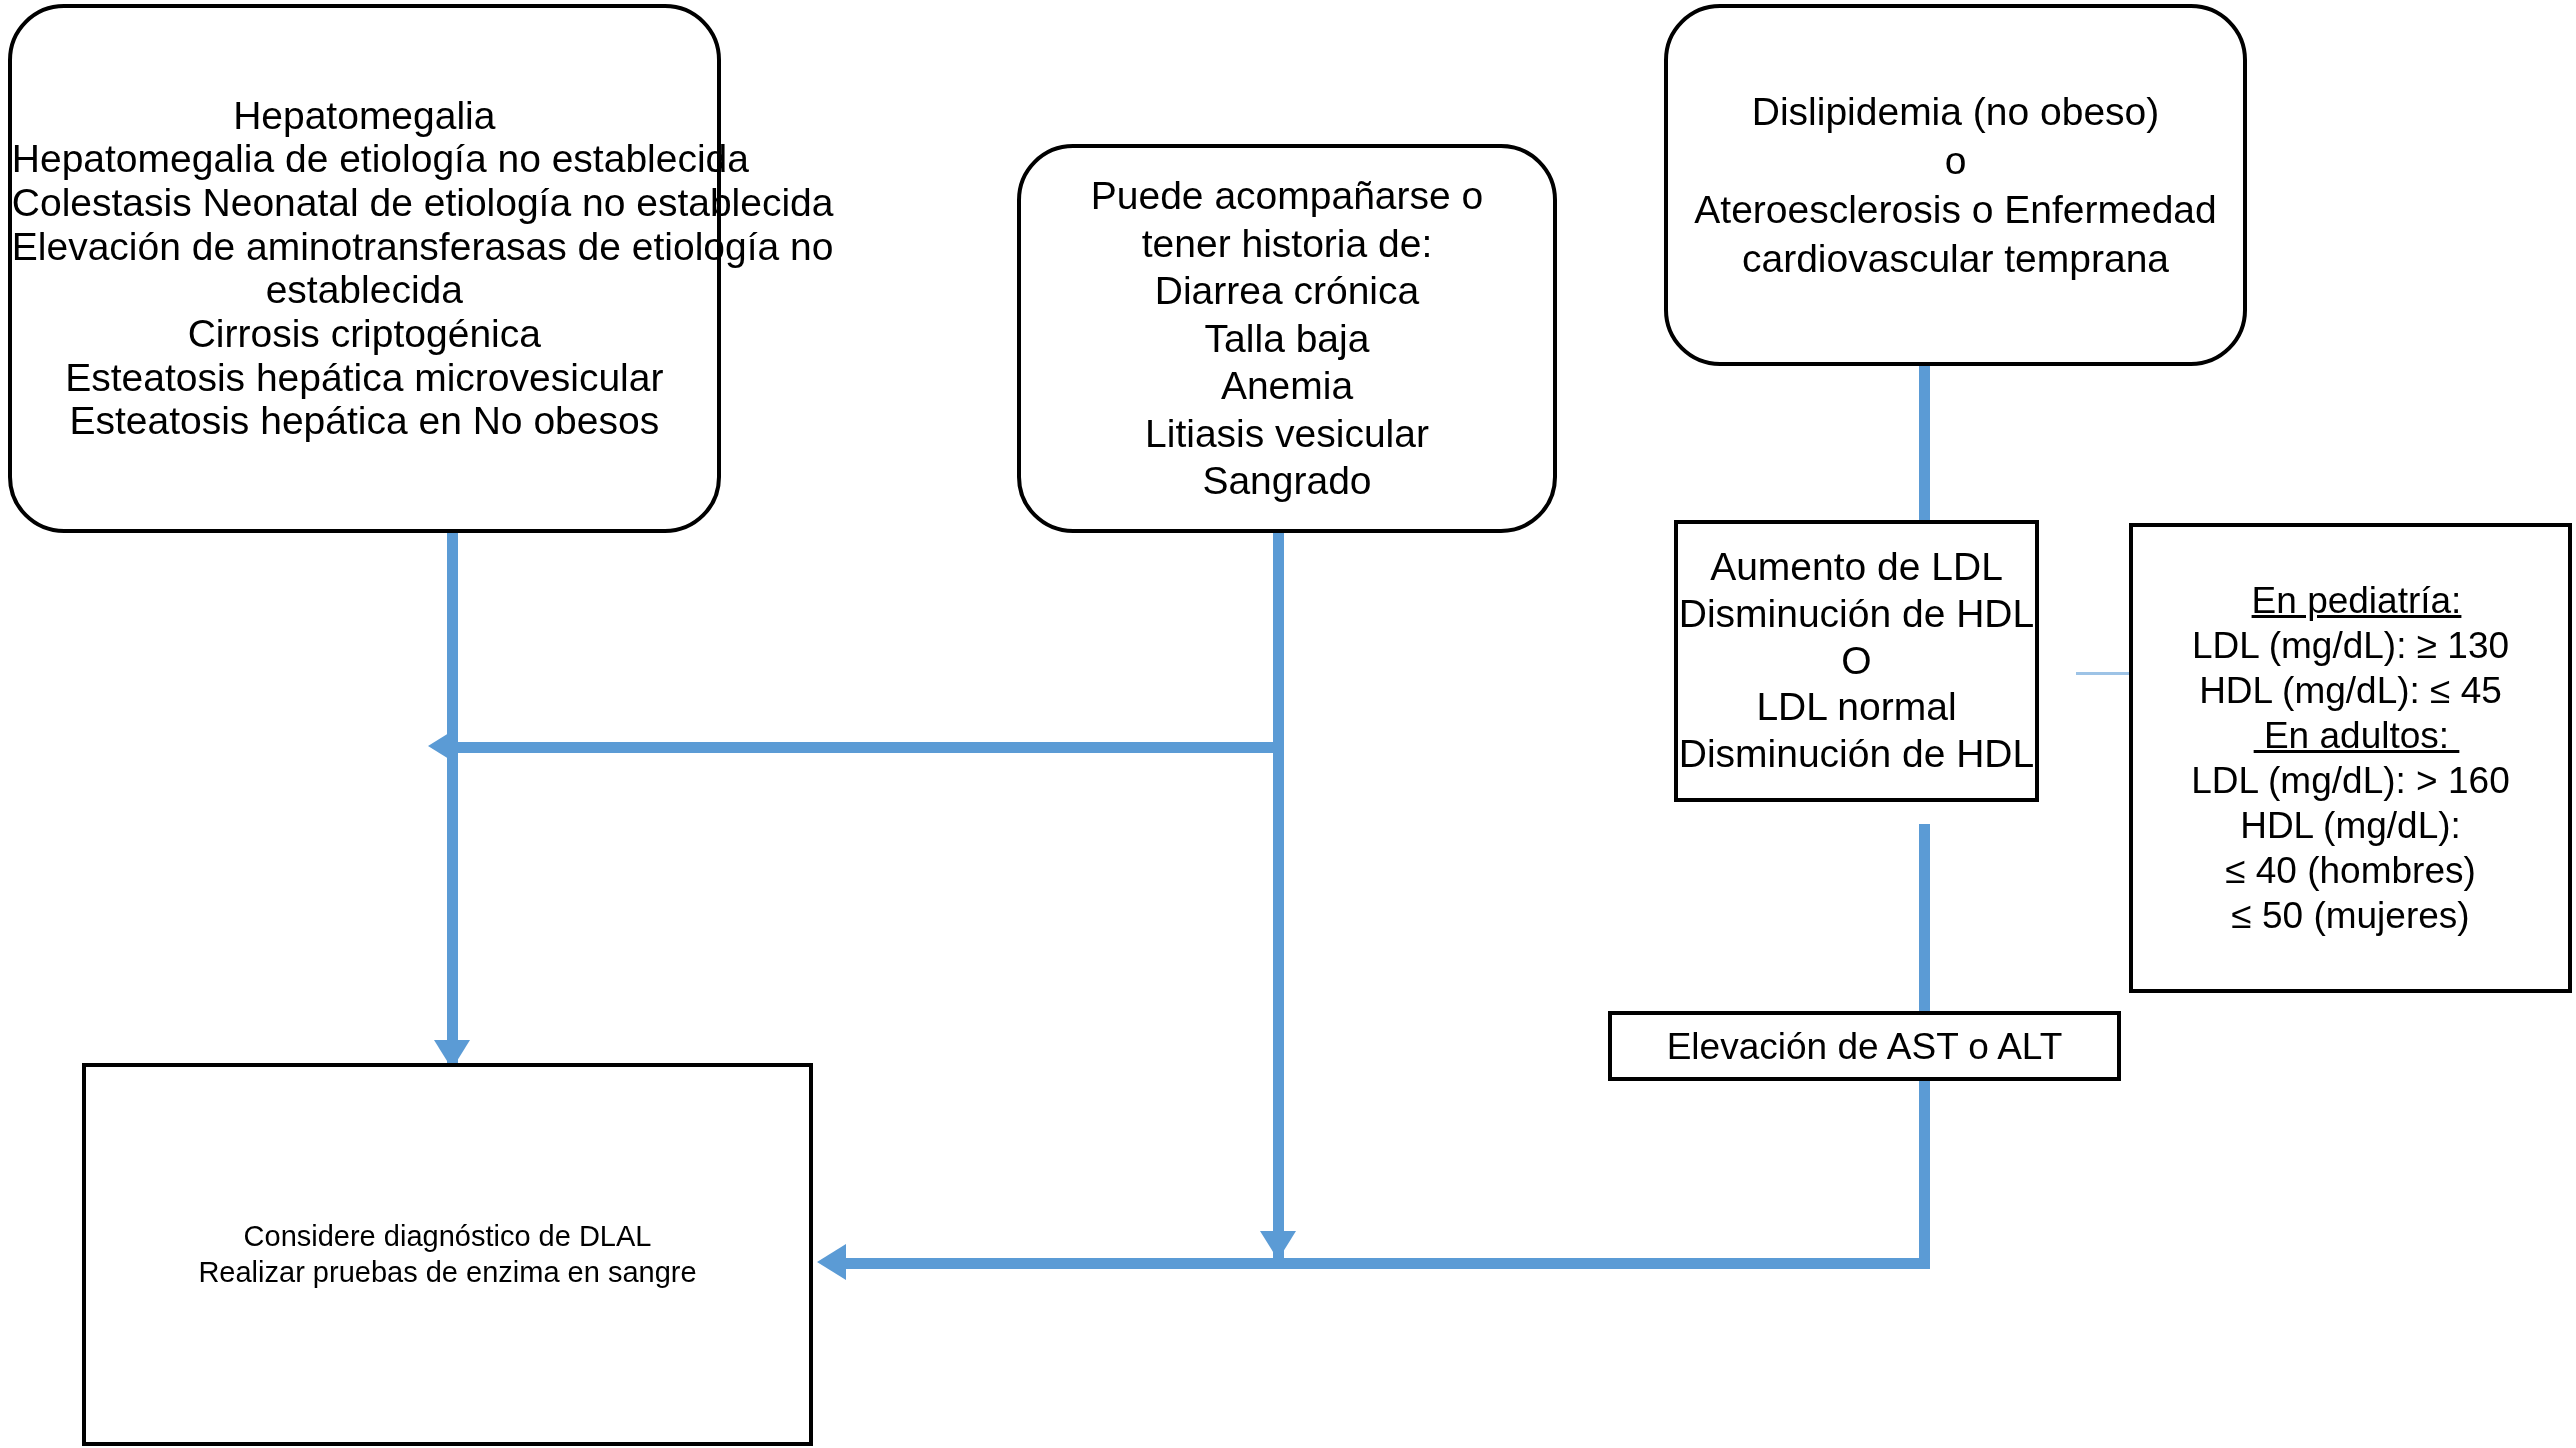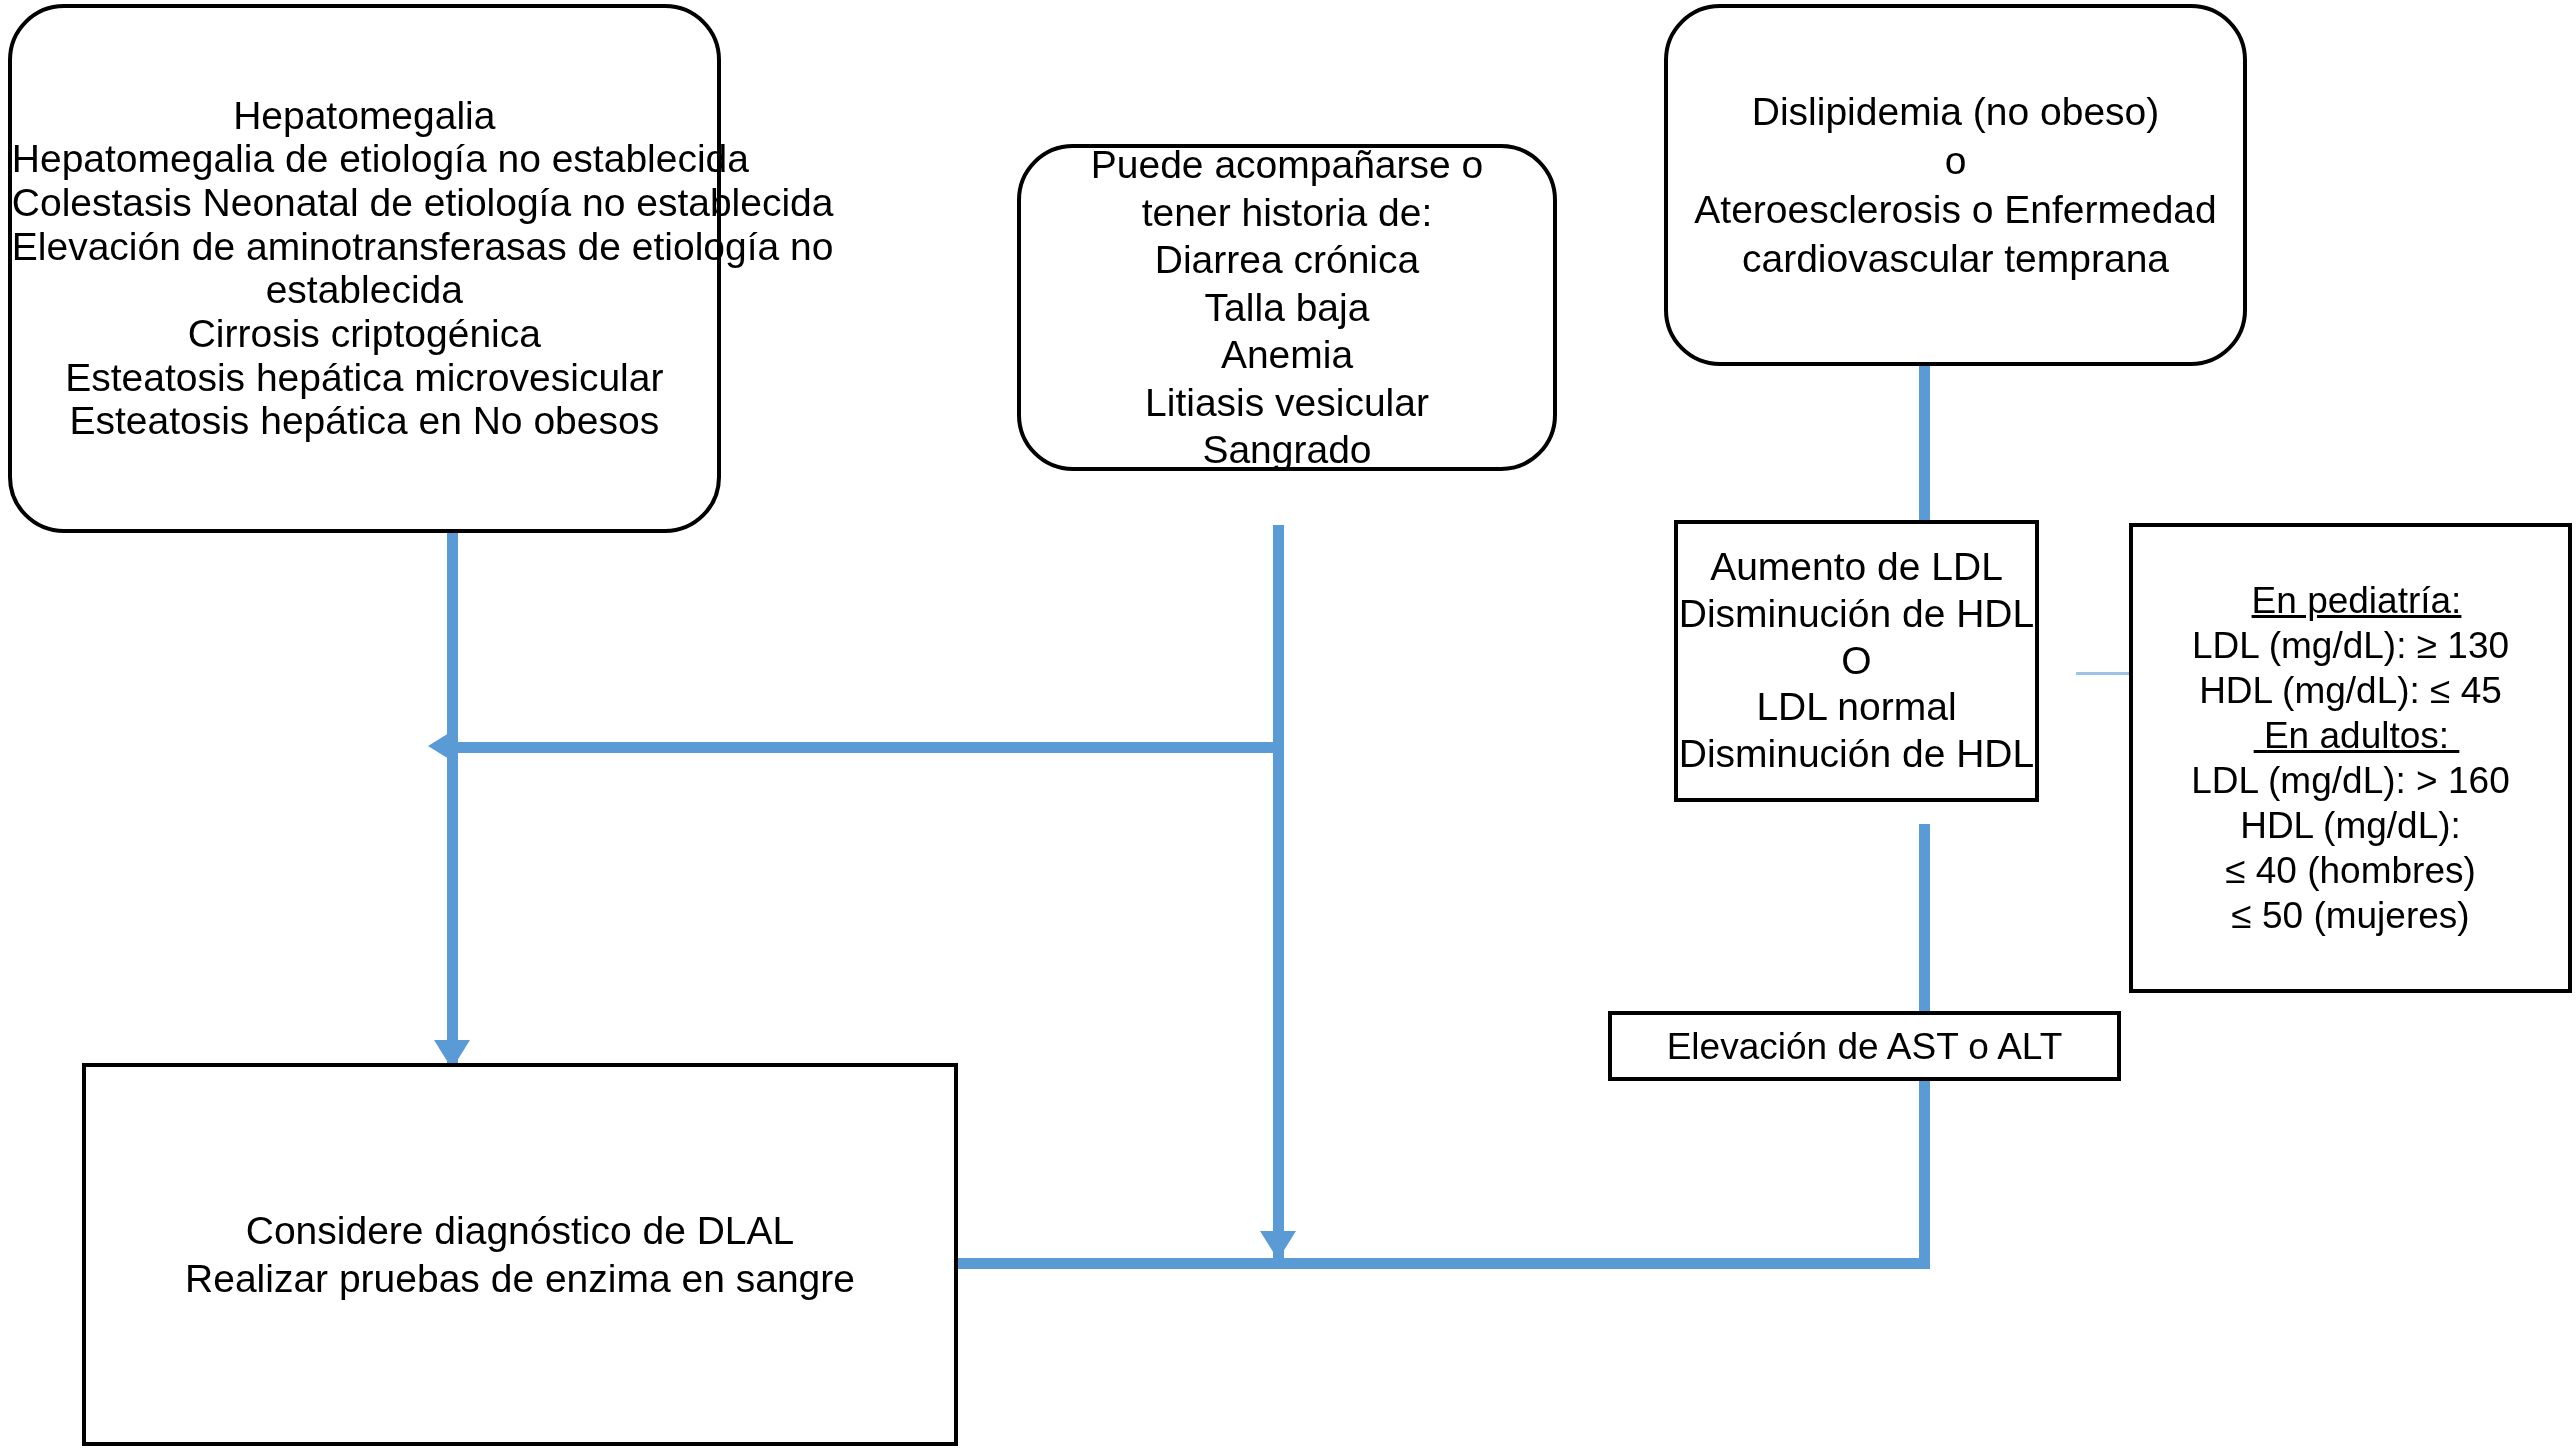--- a/index.html
+++ b/index.html
@@ -28,32 +28,32 @@
     border-radius:56px;
   }
   .rect{
     border:4.9px solid #000000;
     border-radius:0;
   }
   
   #node-hepatomegalia{left:7.8px;top:3.9px;width:713px;height:529px;font-size:39px;line-height:1.12;}
   #node-hepatomegalia .lines{padding:0 11.7px;}
 
-  #node-historia{left:1017px;top:144px;width:540px;height:327px;font-size:39px;line-height:1.22;}
+  #node-historia{left:1017px;top:144px;width:540px;height:389px;font-size:39px;line-height:1.22;}
 
   #node-dislipidemia{left:1664px;top:3.9px;width:583px;height:362px;font-size:39px;line-height:1.26;}
 
   #node-ldl{left:1674px;top:520px;width:365px;height:282px;font-size:39px;line-height:1.2;}
 
   #node-valores{left:2129px;top:523px;width:443px;height:470px;font-size:37px;line-height:1.22;}
   #node-valores .u{text-decoration:underline;padding-left:12px;}
 
   #node-ast{left:1608px;top:1011px;width:513px;height:70px;font-size:37px;line-height:1;}
 
-  #node-dlal{left:82px;top:1063px;width:876px;height:383px;font-size:39px;line-height:1.22;}
+  #node-dlal{left:82px;top:1063px;width:731px;height:383px;font-size:29px;line-height:1.22;}
 
   
   .conn{position:absolute;background:#5B9BD5;z-index:1;}
   .vline{width:10.7px;}
   .hline{height:10.7px;}
   .thin{background:#9DC3E6;height:2.9px;}
   .arrowhead{position:absolute;width:0;height:0;z-index:2;}
   .ah-down{
     border-left:18.5px solid transparent;
     border-right:18.5px solid transparent;

